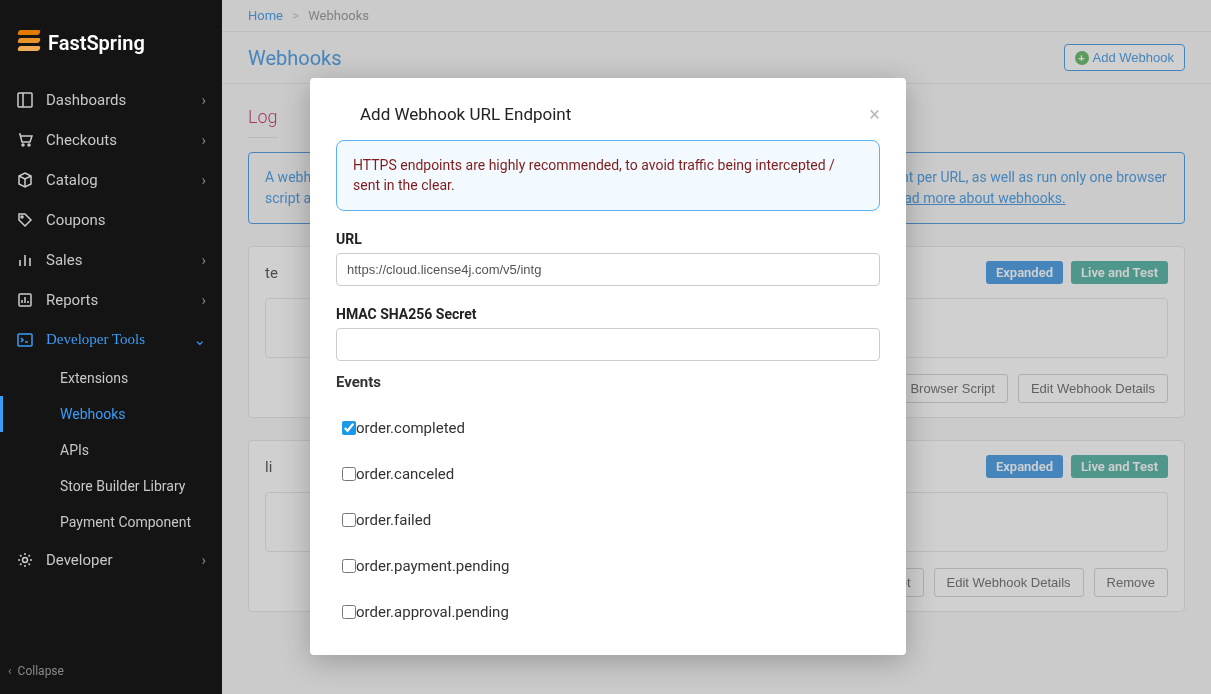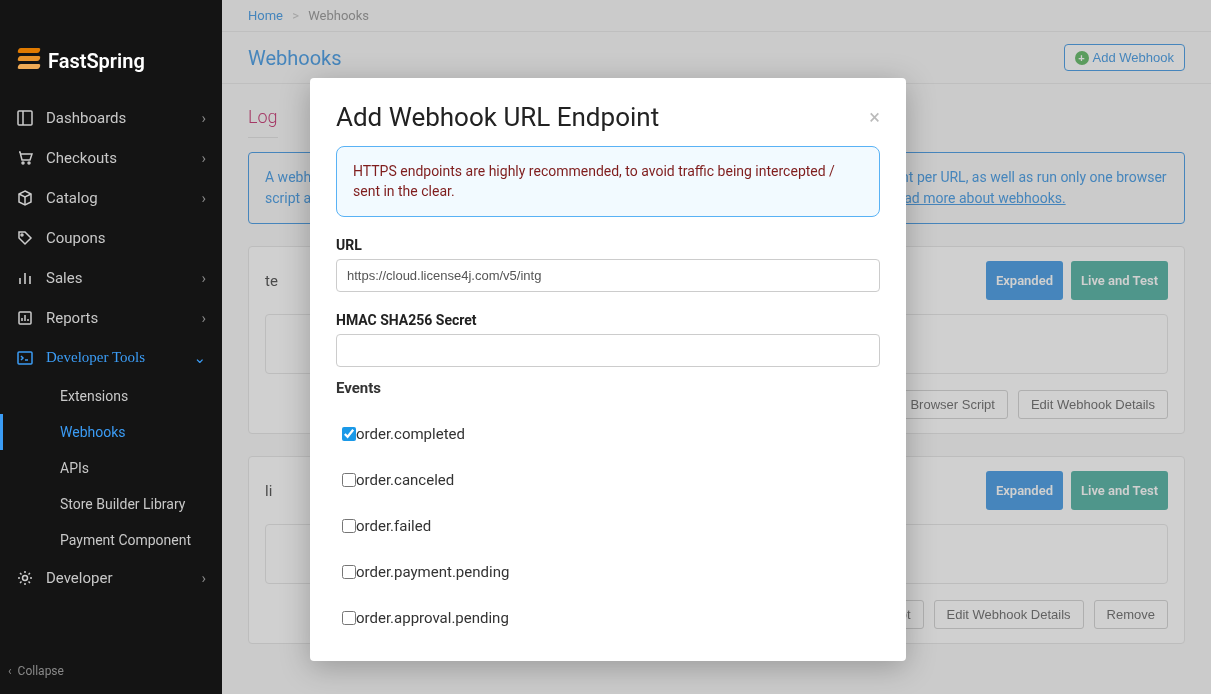--- a/index.html
+++ b/index.html
@@ -18,21 +18,20 @@
   width: 222px;
   height: 694px;
   background: #141414;
   color: #ccc;
 }
 .logo {
   display: flex;
   align-items: center;
   padding: 30px 18px 24px 18px;
   gap: 8px;
-  margin-top: 18px;
 }
 .logo-mark {
   width: 22px; height: 26px;
   display: flex; flex-direction: column;
   gap: 3px;
 }
 .logo-stripe {
   height: 5px;
   border-radius: 2px;
   transform: skewX(-18deg);
@@ -139,21 +138,21 @@
   margin-bottom: 22px;
 }
 .card-head {
   display: flex;
   align-items: center;
   padding: 14px 16px;
   gap: 8px;
 }
 .card-head .name { flex: 1; font-size: 15px; color: #333; }
 .badge {
-  padding: 12px 10px;
+  padding: 4px 10px;
   border-radius: 3px;
   font-size: 13px;
   color: #fff;
   font-weight: 600;
 }
 .badge.blue { background: #2b8de0; }
 .badge.teal { background: #3aa695; }
 .inner-box {
   border: 1px solid #e2e2e2;
   border-radius: 4px;
@@ -193,21 +192,21 @@
   border-radius: 4px;
   box-shadow: 0 6px 30px rgba(0,0,0,0.25);
   z-index: 20;
   padding: 0 0 20px 0;
 }
 .modal-head {
   display: flex;
   align-items: center;
   padding: 24px 26px 14px 26px;
 }
-.modal-title { font-size: 26px; color: #222; flex: 1; }
+.modal-title { font-size: 17px; color: #222; flex: 1; margin-left: 24px; }
 .modal-close { color: #bbb; font-size: 20px; cursor: pointer; }
 .modal-body { padding: 0 26px; }
 .alert-blue {
   border: 1px solid #59b2f5;
   background: #f2faff;
   color: #7f1d1d;
   border-radius: 8px;
   padding: 14px 16px;
   font-size: 14px;
   line-height: 1.45;

